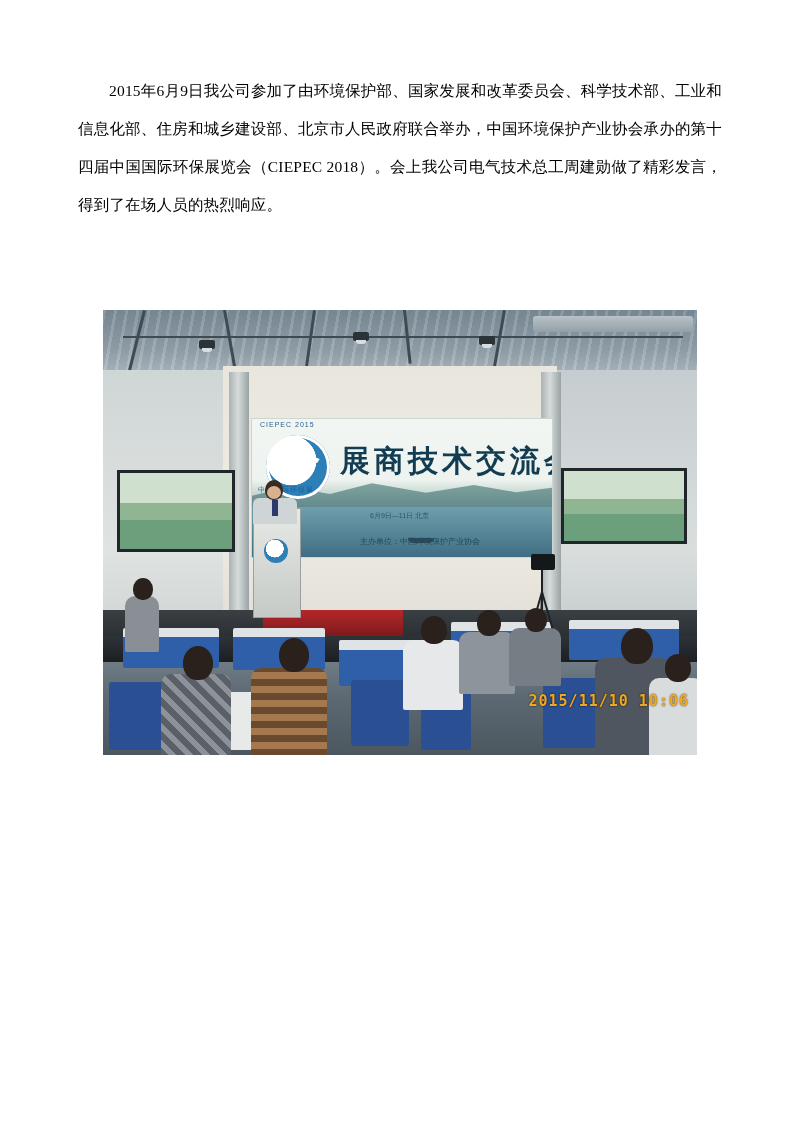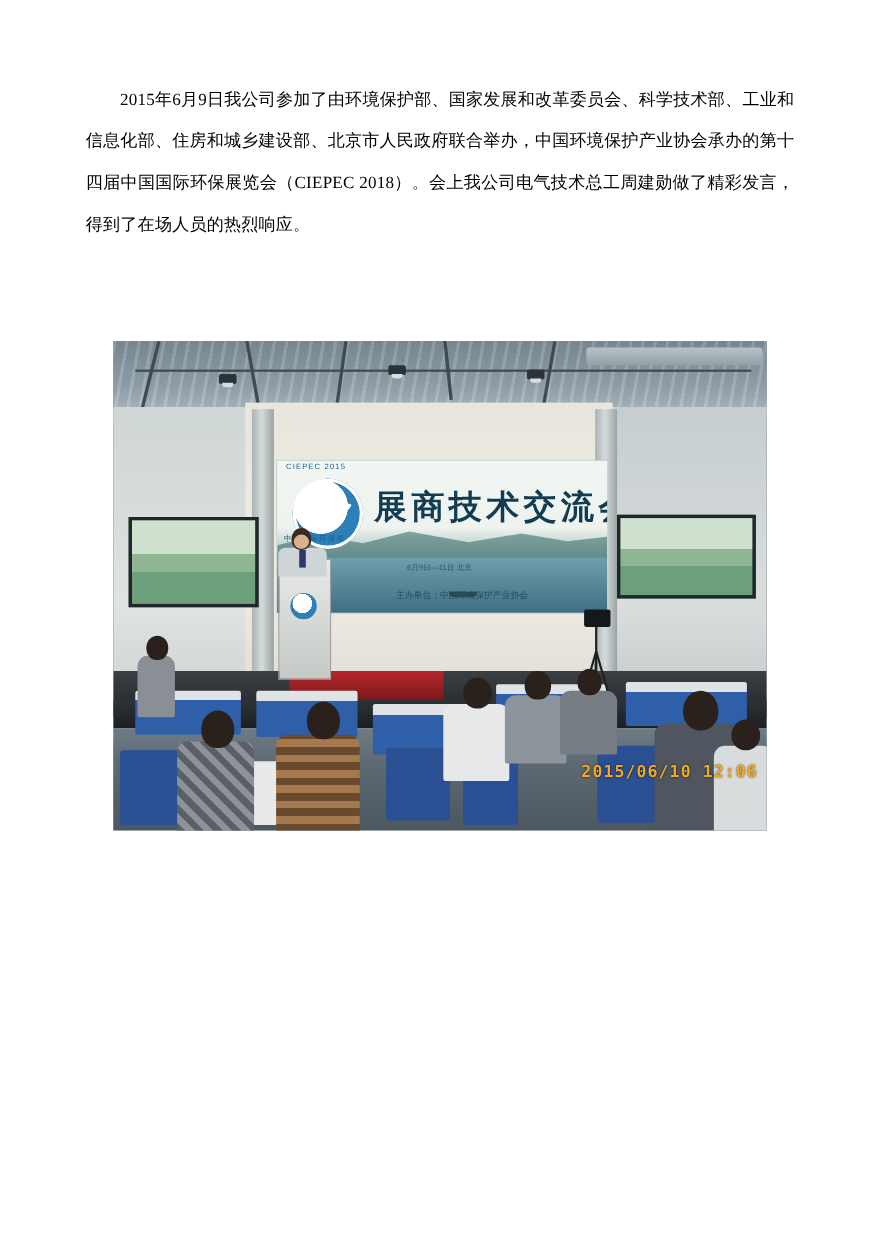--- a/index.html
+++ b/index.html
@@ -442,17 +442,17 @@
       </div>
       <div class="person">
         <div class="p-body" style="left:546px; top:368px; width:54px; height:78px; background:#d9dcdc;"></div>
         <div class="p-head" style="left:562px; top:344px; width:26px; height:28px;"></div>
       </div>
       <div class="person">
         <div class="p-body" style="left:22px; top:286px; width:34px; height:56px; background:#8a8f96;"></div>
         <div class="p-head" style="left:30px; top:268px; width:20px; height:22px;"></div>
       </div>
 
-      <div class="timestamp">2015/06/10  12:06</div>
+      <div class="timestamp">2015/11/10  10:06</div>
     </div>
   </div>
 
 </div>
 
 </body></html>

